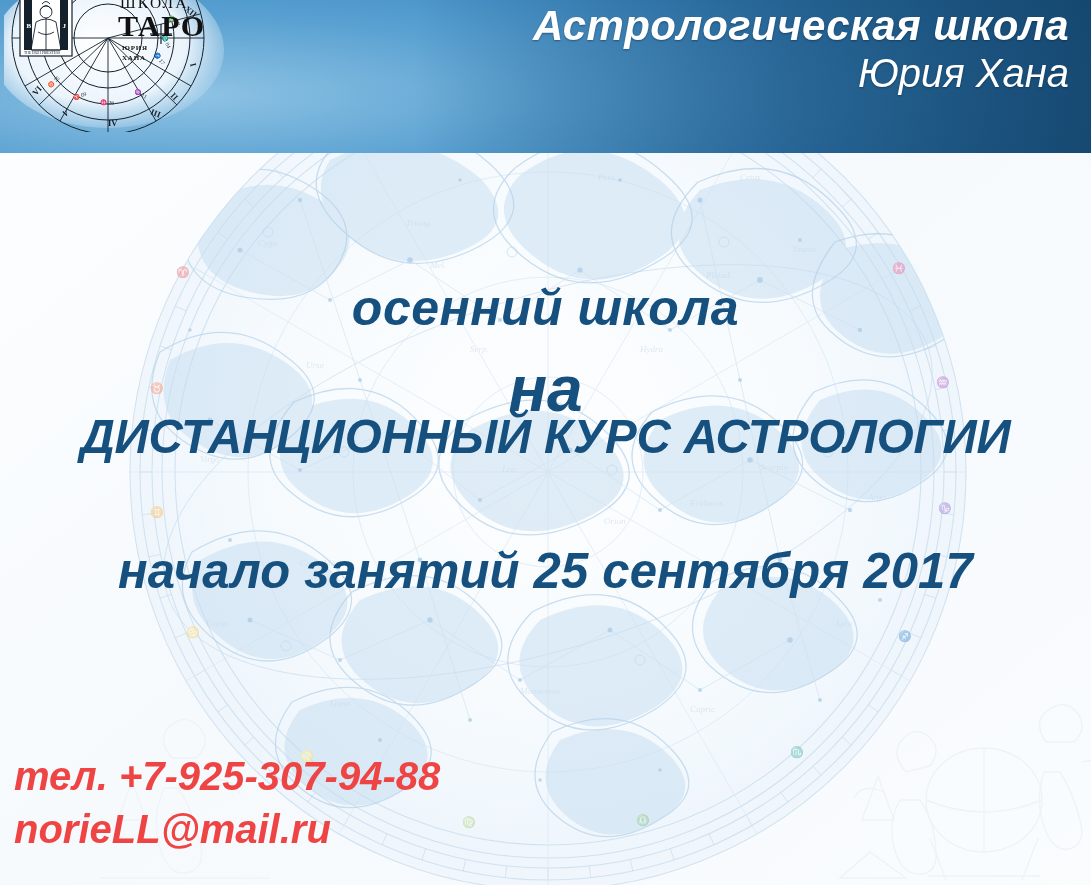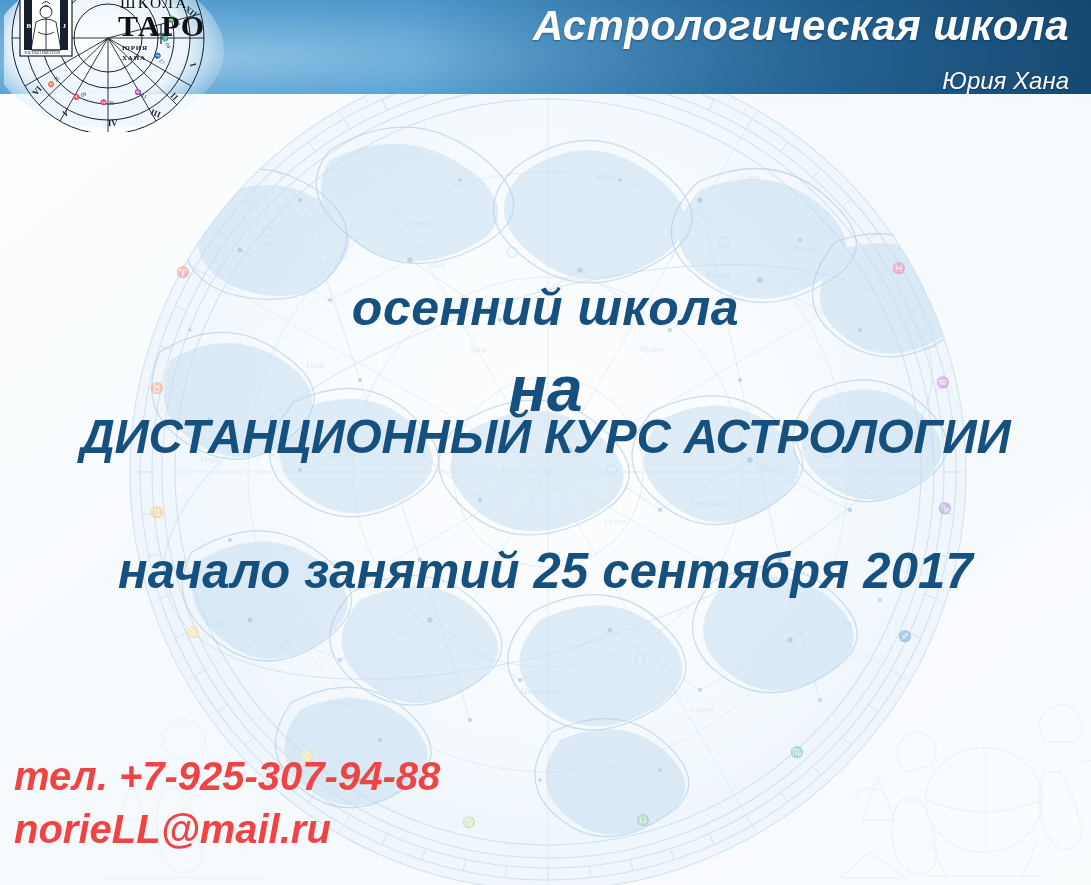--- a/index.html
+++ b/index.html
@@ -10,37 +10,37 @@
   }
   .poster{position:relative;width:1091px;height:885px;overflow:hidden;background:#fbfcfe;}
 
   
   .bg{position:absolute;inset:0;overflow:hidden;background:
       linear-gradient(160deg,#fdfdff 0%,#f4f8fc 35%,#eef4fa 70%,#f7fafd 100%);}
   .bg svg{position:absolute;left:0;top:0;width:1091px;height:885px;}
 
   
   .header{
-    position:absolute;left:0;top:0;width:1091px;height:94px;
+    position:absolute;left:0;top:0;width:1091px;height:153px;
     background:
       radial-gradient(130% 190% at 17% 62%, #8fc3e4 0%, #5ba2d2 26%, #3f8cc4 47%, #27709f 71%, #195d8c 100%);
     overflow:hidden;
   }
   .header::after{
     content:"";position:absolute;right:0;top:0;width:62%;height:100%;
     background:linear-gradient(90deg,rgba(25,80,125,0) 0%,rgba(20,70,112,.55) 55%,rgba(16,62,101,.8) 100%);
     pointer-events:none;
   }
   .hdr-text{
     position:absolute;right:22px;top:4px;z-index:4;text-align:right;
     color:#ffffff;font-style:italic;line-height:1.05;
     text-shadow:0 1px 2px rgba(0,30,60,.45);
   }
   .hdr-line1{font-size:42px;font-weight:700;letter-spacing:.4px;display:block;}
-  .hdr-line2{font-size:24px;font-weight:400;display:block;margin-top:20px;}
+  .hdr-line2{font-size:40px;font-weight:400;display:block;margin-top:4px;}
 
   
   .logo{position:absolute;left:4px;top:-8px;width:222px;height:140px;z-index:5;}
   .logo svg{width:222px;height:140px;display:block;}
 
   
   .content{position:absolute;inset:131px 0 0 0;z-index:3;}
   .txt{
     color:#16507f;font-style:italic;font-weight:700;
     text-align:center;white-space:nowrap;position:absolute;width:100%;

